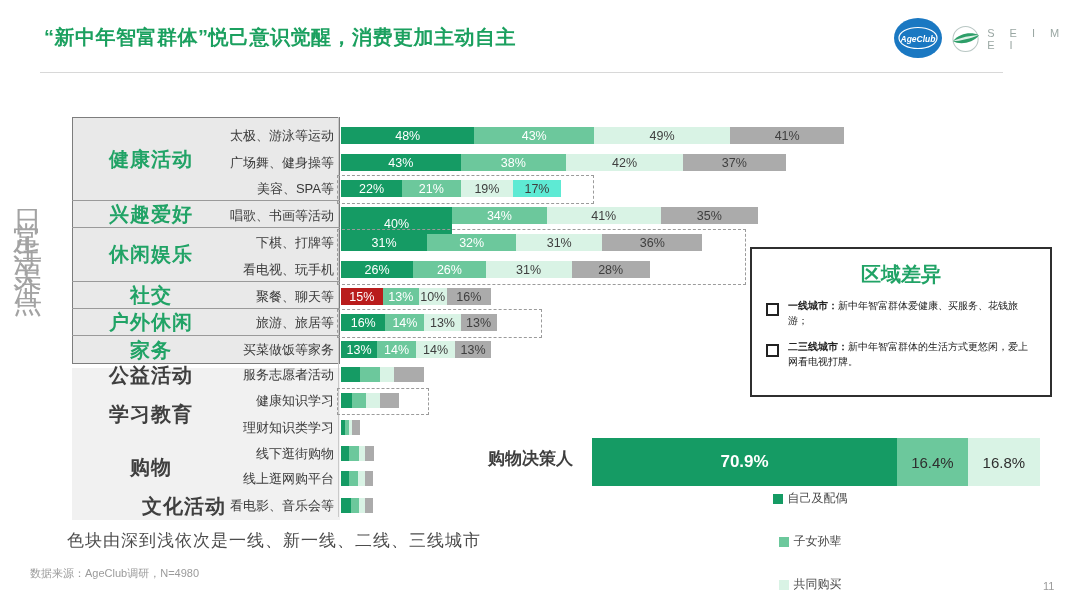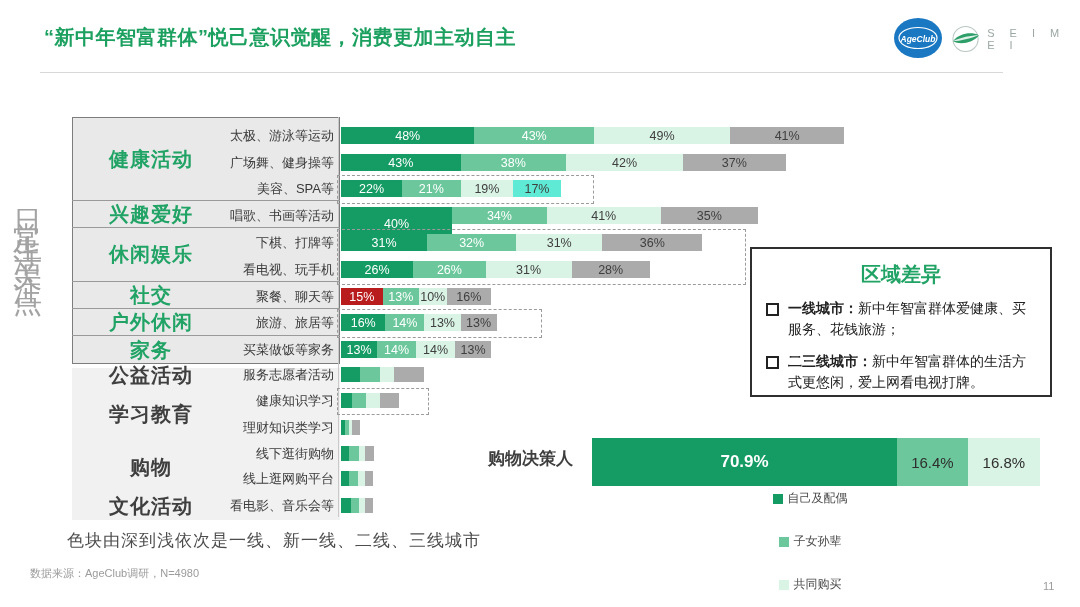--- a/index.html
+++ b/index.html
@@ -30,21 +30,21 @@
   
   .axis-line{left:338px;top:117px;width:1px;height:400px;background:#c9c9c9;}
   .seg{position:absolute;display:flex;align-items:center;justify-content:center;font-size:12.5px;white-space:nowrap;overflow:visible;}
   .dash-box{position:absolute;border:1px dashed #9b9b9b;background:transparent;}
 
   
   .region-box{left:750px;top:247px;width:302px;height:150px;background:#fff;border:2px solid #2f2f2f;box-sizing:border-box;padding:10px 14px 0 14px;}
   .region-title{text-align:center;font-size:20px;font-weight:bold;color:#21a366;margin:2px 0 10px 0;}
   .region-item{display:flex;margin-bottom:11px;line-height:1.5;}
   .bullet-sq{flex:0 0 auto;width:9px;height:9px;border:2.5px solid #222;margin:5px 9px 0 0;}
-  .region-text{font-size:14px;color:#222;}
+  .region-text{font-size:10px;color:#222;}
   .region-text b{font-weight:bold;}
 
   
   .decision-label{left:488px;top:447px;font-size:17px;font-weight:bold;color:#3f3f3f;}
   .decision-bar{left:592px;top:438px;width:448px;height:48px;display:flex;}
   .dseg{display:flex;align-items:center;justify-content:center;}
   .dseg-0{color:#fff;font-size:17px;font-weight:bold;}
   .dseg-1,.dseg-2{color:#2f2f2f;font-size:15px;font-weight:500;}
   .decision-legend{left:580px;top:490px;width:460px;display:flex;justify-content:center;gap:26px;align-items:center;flex-direction:column;}
   .legend-item{display:flex;align-items:center;gap:5px;}
@@ -96,21 +96,21 @@
       <div class="abs divider" style="top: 335px;"></div>
       <div class="abs cat-label cat-green" style="top: 158.5px;">健康活动</div>
       <div class="abs cat-label cat-green" style="top: 213.5px;">兴趣爱好</div>
       <div class="abs cat-label cat-green" style="top: 254px;">休闲娱乐</div>
       <div class="abs cat-label cat-green" style="top: 294.5px;">社交</div>
       <div class="abs cat-label cat-green" style="top: 321.5px;">户外休闲</div>
       <div class="abs cat-label cat-green" style="top: 349.5px;">家务</div>
       <div class="abs cat-label cat-dark" style="top: 375px;">公益活动</div>
       <div class="abs cat-label cat-dark" style="top: 414px;">学习教育</div>
       <div class="abs cat-label cat-dark" style="top: 467px;">购物</div>
-      <div class="abs cat-label cat-dark" style="top: 506px;">文化活动</div>
+      <div class="abs cat-label cat-dark" style="top: 506px; text-align: right;">文化活动</div>
       <div class="abs sub-label" style="top: 135.5px;">太极、游泳等运动</div>
       <div class="seg" style="left: 341px; top: 127px; width: 133.44px; height: 17px; background: rgb(21, 155, 100); color: rgb(255, 255, 255);">48%</div>
       <div class="seg" style="left: 474.44px; top: 127px; width: 119.54px; height: 17px; background: rgb(108, 200, 156); color: rgb(255, 255, 255);">43%</div>
       <div class="seg" style="left: 593.98px; top: 127px; width: 136.22px; height: 17px; background: rgb(217, 243, 229); color: rgb(63, 63, 63);">49%</div>
       <div class="seg" style="left: 730.2px; top: 127px; width: 113.98px; height: 17px; background: rgb(171, 171, 171); color: rgb(63, 63, 63);">41%</div>
       <div class="abs sub-label" style="top: 162.5px;">广场舞、健身操等</div>
       <div class="seg" style="left: 341px; top: 154px; width: 119.54px; height: 17px; background: rgb(21, 155, 100); color: rgb(255, 255, 255);">43%</div>
       <div class="seg" style="left: 460.54px; top: 154px; width: 105.64px; height: 17px; background: rgb(108, 200, 156); color: rgb(255, 255, 255);">38%</div>
       <div class="seg" style="left: 566.18px; top: 154px; width: 116.76px; height: 17px; background: rgb(217, 243, 229); color: rgb(63, 63, 63);">42%</div>
       <div class="seg" style="left: 682.94px; top: 154px; width: 102.86px; height: 17px; background: rgb(171, 171, 171); color: rgb(63, 63, 63);">37%</div>

